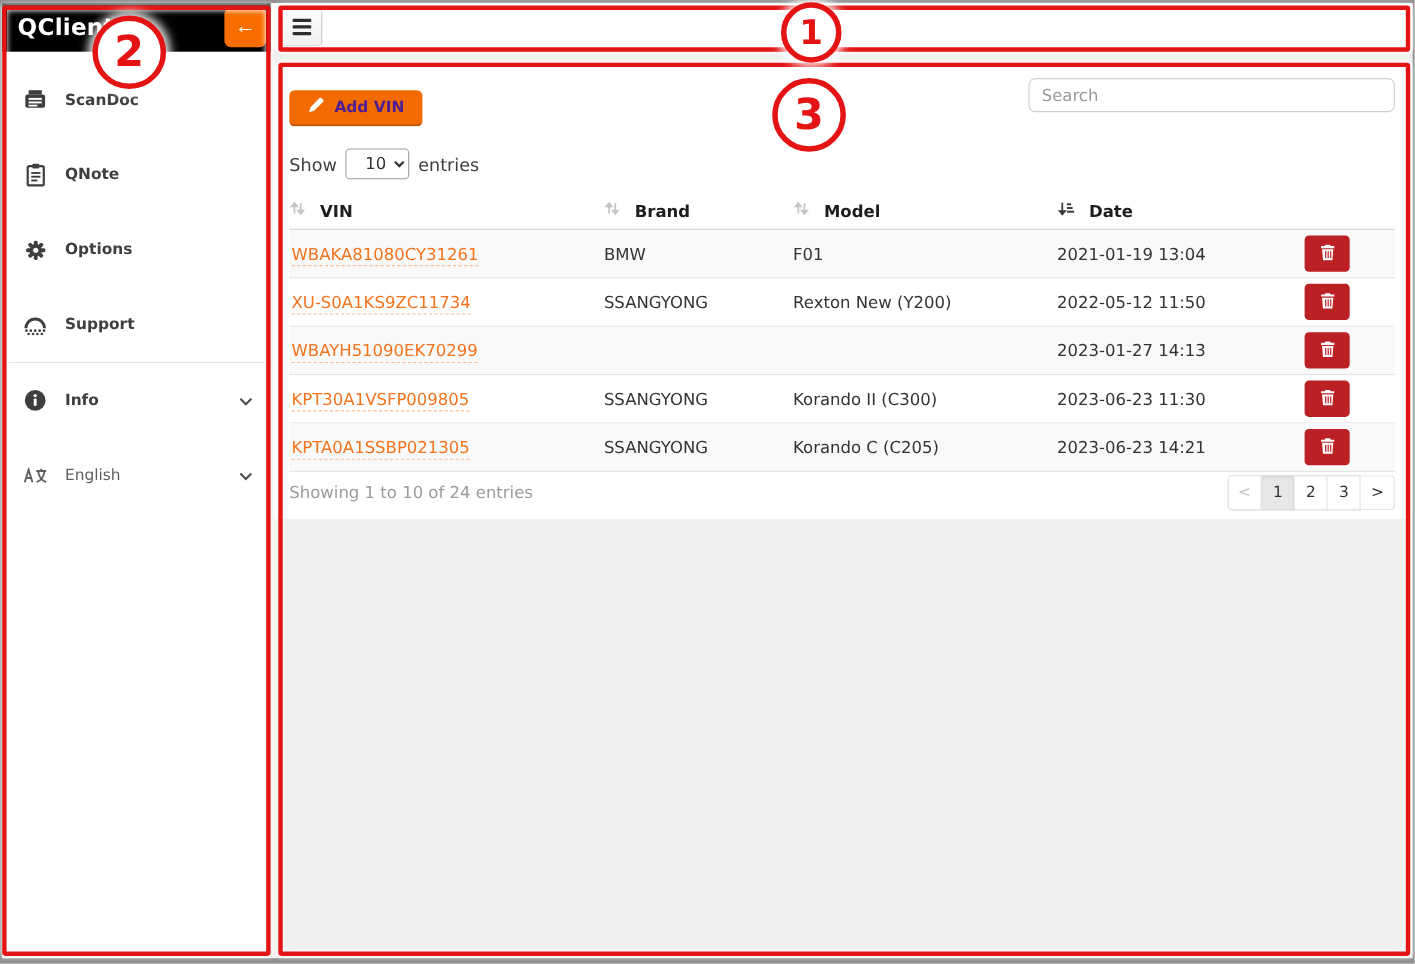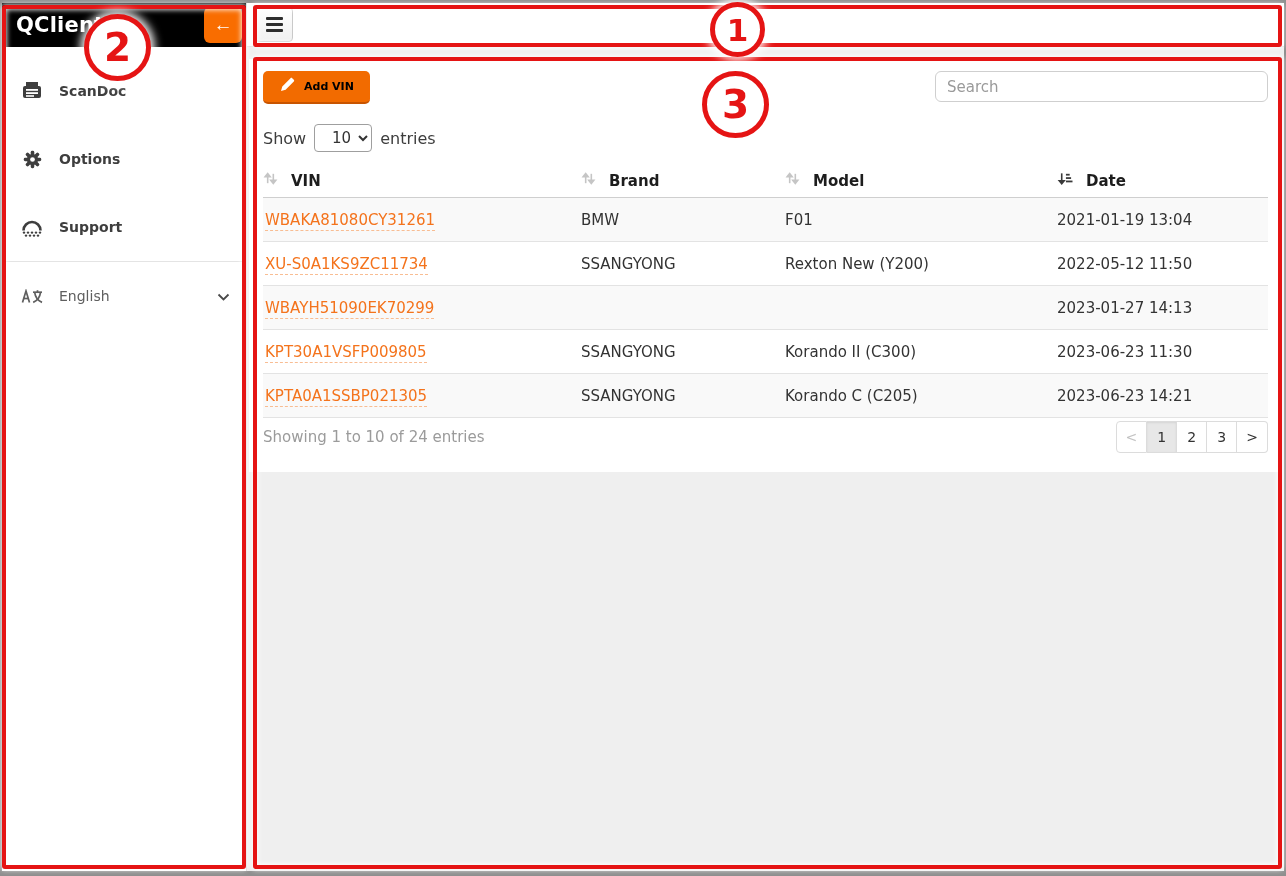--- a/index.html
+++ b/index.html
@@ -27,30 +27,30 @@
 
   
   .main { position:absolute; left:245px; top:0; right:0; bottom:0; background:#efefef; }
   .topbar { height:44px; background:#ffffff; border-bottom:1px solid #e2e2e2; display:flex; align-items:center; }
   .hamburger-btn { margin-left:8px; width:38px; height:35px; background:linear-gradient(#ffffff,#f0f0f0); border:1px solid #c9c9c9; border-radius:4px; display:flex; flex-direction:column; justify-content:center; align-items:center; gap:3px; cursor:pointer; }
   .hamburger-btn span { display:block; width:17px; height:3px; background:#2d2d2d; border-radius:1px; }
 
   .card { margin:12px 2px 0 2px; background:#ffffff; height:413px; padding:12px 14px; }
 
   .toolbar-row { display:flex; justify-content:space-between; align-items:flex-start; }
-  .add-vin-btn { height:33px; background:#f26b00; border:none; border-bottom:2px solid #c85400; border-radius:5px; color:#000000; font-weight:bold; font-size:11px; padding:0 16px; display:flex; align-items:center; gap:9px; cursor:pointer; font-family:inherit; }
+  .add-vin-btn { height:33px; background:#f26b00; border:none; border-bottom:2px solid #c85400; border-radius:5px; color:#4c1d95; font-weight:bold; font-size:14px; padding:0 16px; display:flex; align-items:center; gap:9px; cursor:pointer; font-family:inherit;margin-top:11px; }
   .search-input { width:333px; height:31px; border:1px solid #cfcfcf; border-radius:6px; padding:0 11px; font-size:15px; color:#444; font-family:inherit; outline:none; }
   .search-input::placeholder { color:#9a9a9a; }
 
   .show-row { margin-top:20px; display:flex; align-items:center; gap:8px; font-size:16px; color:#3d3d3d; height:28px; }
   .length-select { width:58px; height:28px; border:1px solid #9f9f9f; border-radius:4px; font-size:15px; color:#333; padding:0 4px 0 10px; font-family:inherit; background:#fff;text-align:right; }
 
   
   .vin-table { margin-top:12px; width:100%; font-size:15px; color:#333; }
-  .t-row { display:grid; grid-template-columns:286px 172px 240px 215px 1fr; align-items:center;gap:32px; }
+  .t-row { display:grid; grid-template-columns:286px 172px 240px 215px 1fr; align-items:center; }
   .t-head { height:34px; font-weight:bold; color:#1d1d1d; border-bottom:1px solid #cfcfcf; }
   .th-cell { display:flex; align-items:center; gap:13px; cursor:pointer; }
   .t-body .t-row { height:44px; border-bottom:1px solid #e3e3e3; }
   .t-body .t-row:nth-child(odd) { background:#f9f9f9; }
   .cell-pad { padding-left:2px; }
   .vin-link { color:#f4731c; text-decoration:none; border-bottom:1px dashed #f8bd93; padding-bottom:1px; cursor:pointer;margin-top:25px; }
   .delete-btn { width:41px; height:33px; background:#bb2124; border:none; border-radius:4px; display:flex; align-items:center; justify-content:center; cursor:pointer; margin-left:10px; }
 
   .table-footer { margin-top:3px; display:flex; justify-content:space-between; align-items:center; }
   .info-text { color:#9b9b9b; font-size:15px; }
@@ -92,20 +92,32 @@
               <rect x="5" y="1" width="12" height="4" fill="#3e3e3e"></rect>
               <rect x="2" y="5" width="18" height="12" rx="2" fill="#3e3e3e"></rect>
               <rect x="5" y="8" width="12" height="1.8" fill="#fff"></rect>
               <rect x="5" y="11.2" width="12" height="1.8" fill="#fff"></rect>
               <rect x="5" y="14.2" width="8" height="1.6" fill="#fff"></rect>
             </svg>
         </span>
         <span class="nav-label">ScanDoc</span>
       </div>
 
+      <div class="nav-item">
+        <span class="ic">
+          <svg width="19" height="22" viewBox="0 0 19 22">
+              <rect x="2.2" y="3" width="14.6" height="17.6" rx="1.6" fill="none" stroke="#3e3e3e" stroke-width="2"></rect>
+              <rect x="6.4" y="0.8" width="6.2" height="4.4" rx="1" fill="#3e3e3e"></rect>
+              <rect x="5.4" y="8.4" width="8.4" height="1.7" fill="#3e3e3e"></rect>
+              <rect x="5.4" y="11.8" width="8.4" height="1.7" fill="#3e3e3e"></rect>
+              <rect x="5.4" y="15.2" width="5.6" height="1.7" fill="#3e3e3e"></rect>
+            </svg>
+        </span>
+        <span class="nav-label">QNote</span>
+      </div>
 
       <div class="nav-item">
         <span class="ic">
           <svg width="21" height="21" viewBox="0 0 24 24">
               <g fill="#3e3e3e">
                 <rect x="10" y="2" width="4" height="20" rx="1.6"></rect>
                 <rect x="10" y="2" width="4" height="20" rx="1.6" transform="rotate(45 12 12)"></rect>
                 <rect x="10" y="2" width="4" height="20" rx="1.6" transform="rotate(90 12 12)"></rect>
                 <rect x="10" y="2" width="4" height="20" rx="1.6" transform="rotate(135 12 12)"></rect>
                 <circle cx="12" cy="12" r="6.4"></circle>
@@ -131,20 +143,36 @@
                 <circle cx="13" cy="17.6" r="1.2"></circle>
                 <circle cx="17" cy="17.6" r="1.2"></circle>
               </g>
             </svg>
         </span>
         <span class="nav-label">Support</span>
       </div>
 
       <div class="nav-divider"></div>
 
+      <div class="nav-item">
+        <span class="ic">
+          <svg width="20" height="20" viewBox="0 0 20 20">
+              <circle cx="10" cy="10" r="9.4" fill="#3e3e3e"></circle>
+              <circle cx="10" cy="5.6" r="1.5" fill="#fff"></circle>
+              <rect x="8.7" y="8.2" width="2.6" height="7" rx="1" fill="#fff"></rect>
+            </svg>
+        </span>
+        <span class="nav-label">Info</span>
+        <span class="nav-spacer"></span>
+        <span>
+          <svg width="13" height="9" viewBox="0 0 13 9">
+              <polyline points="1.5,1.5 6.5,6.5 11.5,1.5" fill="none" stroke="#4a4a4a" stroke-width="1.8"></polyline>
+            </svg>
+        </span>
+      </div>
 
       <div class="nav-item">
         <span class="ic">
           <svg width="22" height="15" viewBox="0 0 22 15">
               <g stroke="#5f5f5f" stroke-width="1.7" fill="none">
                 <path d="M1.5 13.5 L5 2 L8.5 13.5"></path>
                 <path d="M2.8 9.5 h4.4"></path>
                 <path d="M12 3.2 h9"></path>
                 <path d="M16.5 1.2 v2"></path>
                 <path d="M19.5 3.4 c-.6 5-3.4 8.4-7.3 10"></path>

